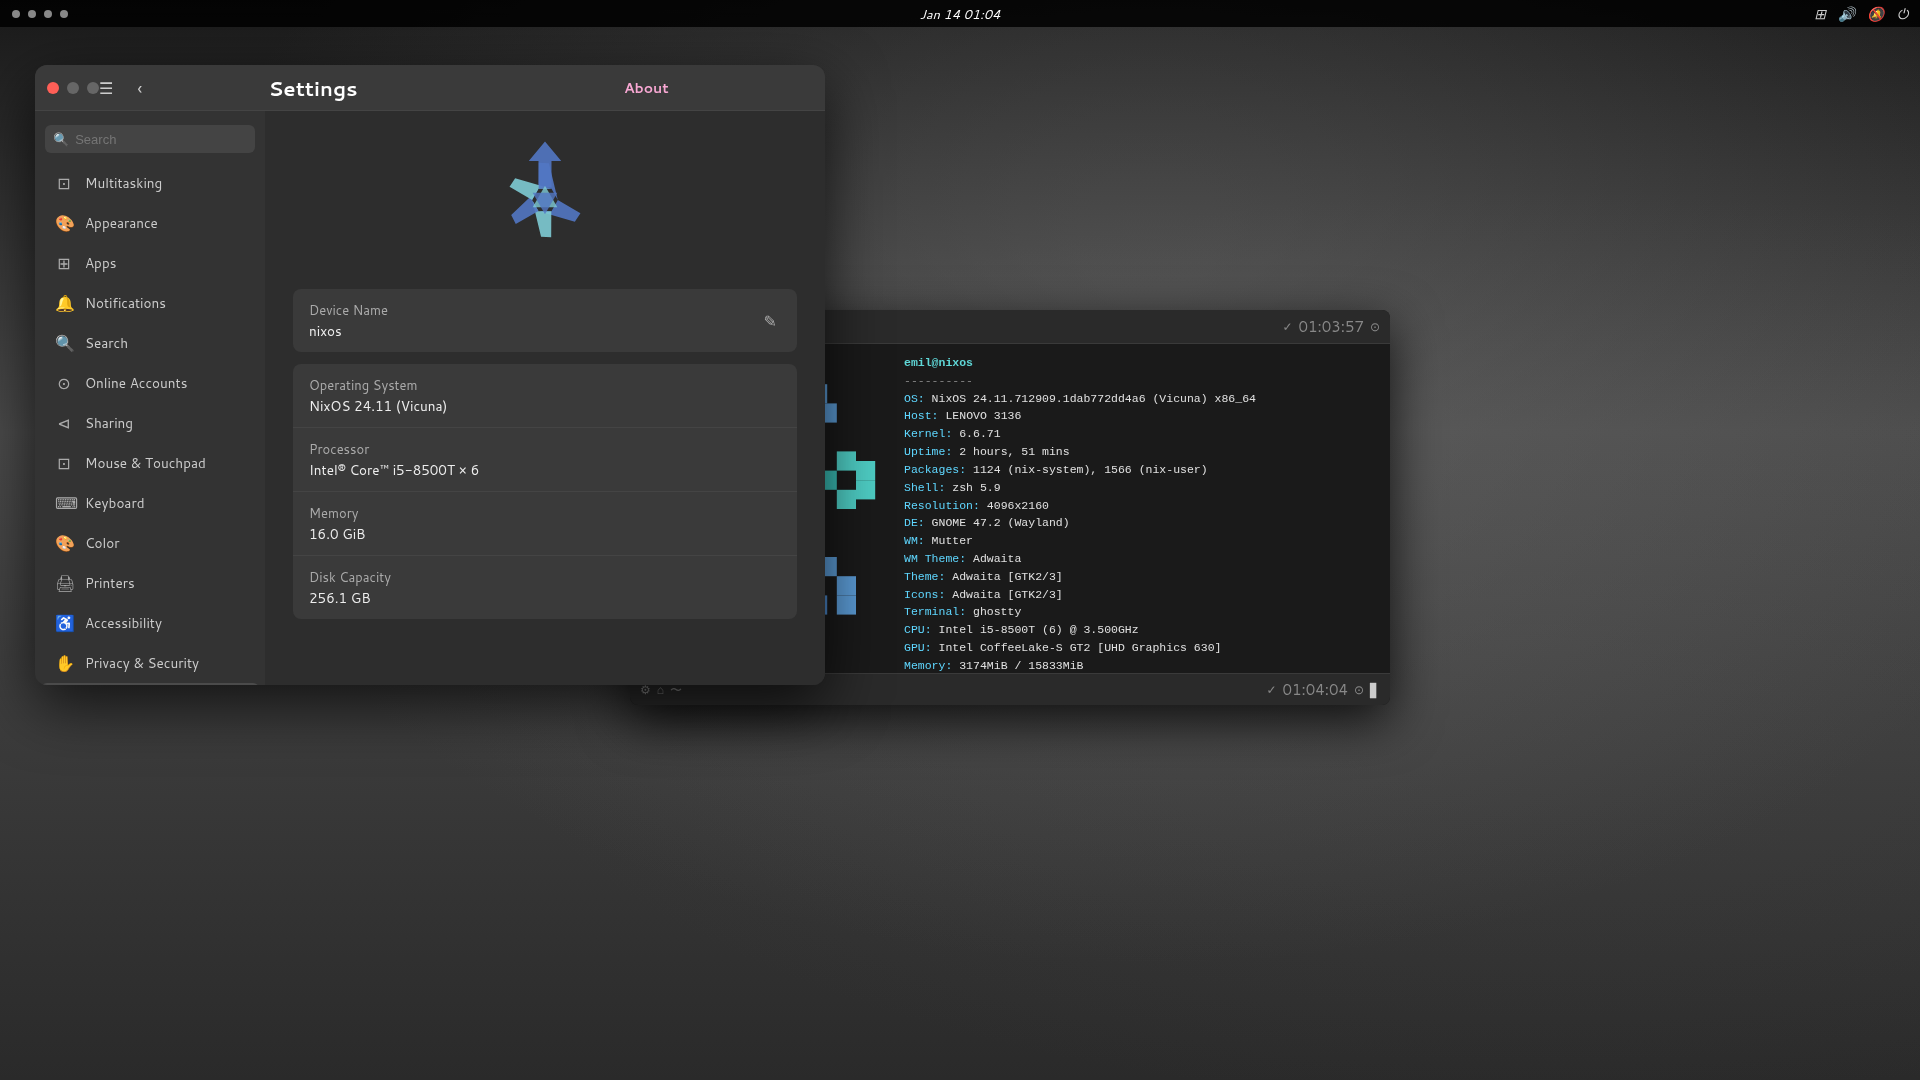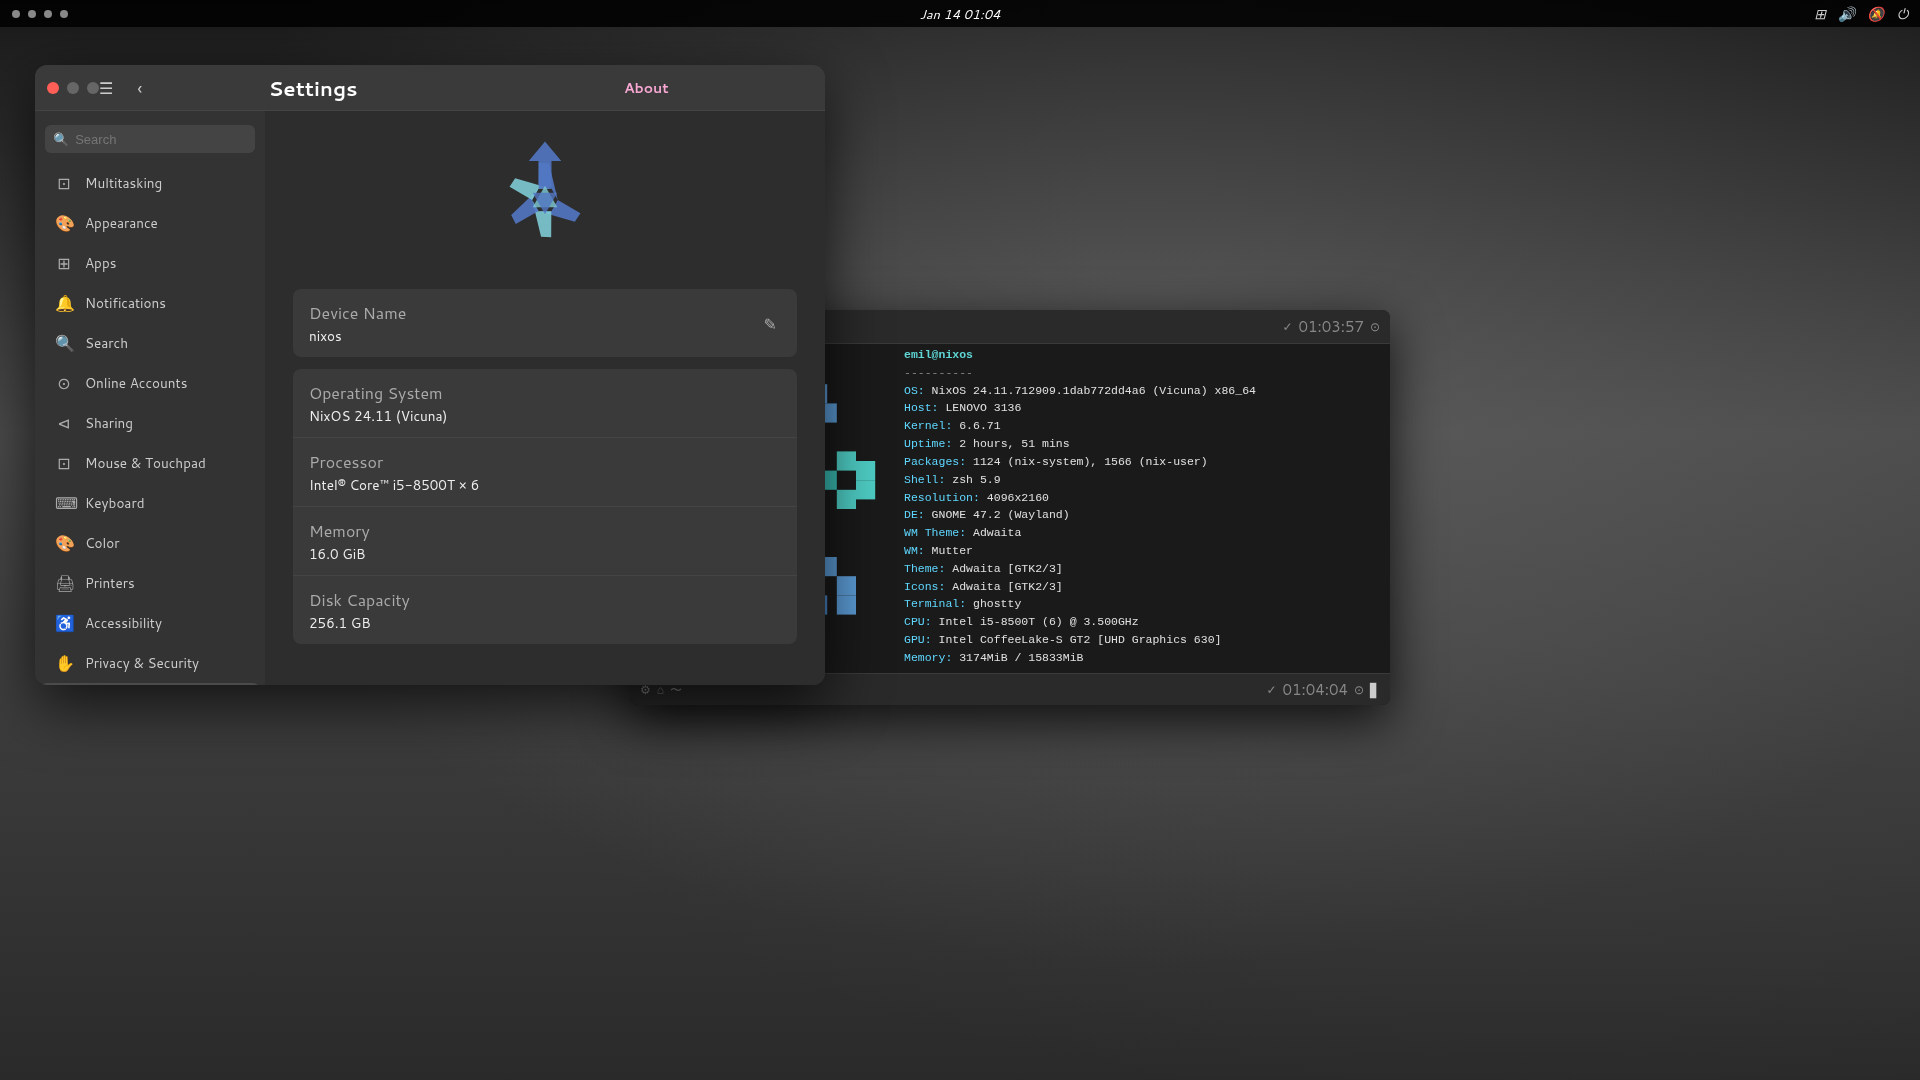--- a/index.html
+++ b/index.html
@@ -222,21 +222,21 @@
     .info-row {
       padding: 12px 16px;
       border-bottom: 1px solid #444;
       display: flex;
       align-items: center;
       justify-content: space-between;
     }
     .info-row:last-child { border-bottom: none; }
     .info-label {
       color: #aaa;
-      font-size: 16px;
+      font-size: 13px;
       margin-bottom: 2px;
     }
     .info-value {
       color: #eee;
       font-size: 13.5px;
     }
     .info-edit-btn {
       color: #aaa;
       font-size: 16px;
       cursor: pointer;
@@ -308,21 +308,21 @@
       padding: 10px;
     }
     .pixel-art {
       width: 240px;
       height: 290px;
     }
 
     
     .terminal-text {
       flex: 1;
-      padding: 2px 14px;
+      padding: 10px 14px;
       font-family: 'Courier New', monospace;
       font-size: 11.5px;
       line-height: 1.55;
       overflow: hidden;
       color: #e0e0e0;
     }
     .term-username { color: #5fd7d7; font-weight: bold; }
     .term-separator { color: #888; }
     .term-key { color: #5fd7ff; font-weight: normal; }
     .term-val { color: #e0e0e0; }
@@ -625,22 +625,22 @@
       <div><span class="term-username">emil@nixos</span></div>
       <div><span class="term-separator">----------</span></div>
       <div><span class="term-key">OS: </span><span class="term-val">NixOS 24.11.712909.1dab772dd4a6 (Vicuna) x86_64</span></div>
       <div><span class="term-key">Host: </span><span class="term-val">LENOVO 3136</span></div>
       <div><span class="term-key">Kernel: </span><span class="term-val">6.6.71</span></div>
       <div><span class="term-key">Uptime: </span><span class="term-val">2 hours, 51 mins</span></div>
       <div><span class="term-key">Packages: </span><span class="term-val">1124 (nix-system), 1566 (nix-user)</span></div>
       <div><span class="term-key">Shell: </span><span class="term-val">zsh 5.9</span></div>
       <div><span class="term-key">Resolution: </span><span class="term-val">4096x2160</span></div>
       <div><span class="term-key">DE: </span><span class="term-val">GNOME 47.2 (Wayland)</span></div>
+      <div><span class="term-key">WM: </span><span class="term-val">Mutter</span></div>
       <div><span class="term-key">WM Theme: </span><span class="term-val">Adwaita</span></div>
-      <div><span class="term-key">WM: </span><span class="term-val">Mutter</span></div>
       <div><span class="term-key">Theme: </span><span class="term-val">Adwaita [GTK2/3]</span></div>
       <div><span class="term-key">Icons: </span><span class="term-val">Adwaita [GTK2/3]</span></div>
       <div><span class="term-key">Terminal: </span><span class="term-val">ghostty</span></div>
       <div><span class="term-key">CPU: </span><span class="term-val">Intel i5-8500T (6) @ 3.500GHz</span></div>
       <div><span class="term-key">GPU: </span><span class="term-val">Intel CoffeeLake-S GT2 [UHD Graphics 630]</span></div>
       <div><span class="term-key">Memory: </span><span class="term-val">3174MiB / 15833MiB</span></div>
 
     </div>
   </div>
 

